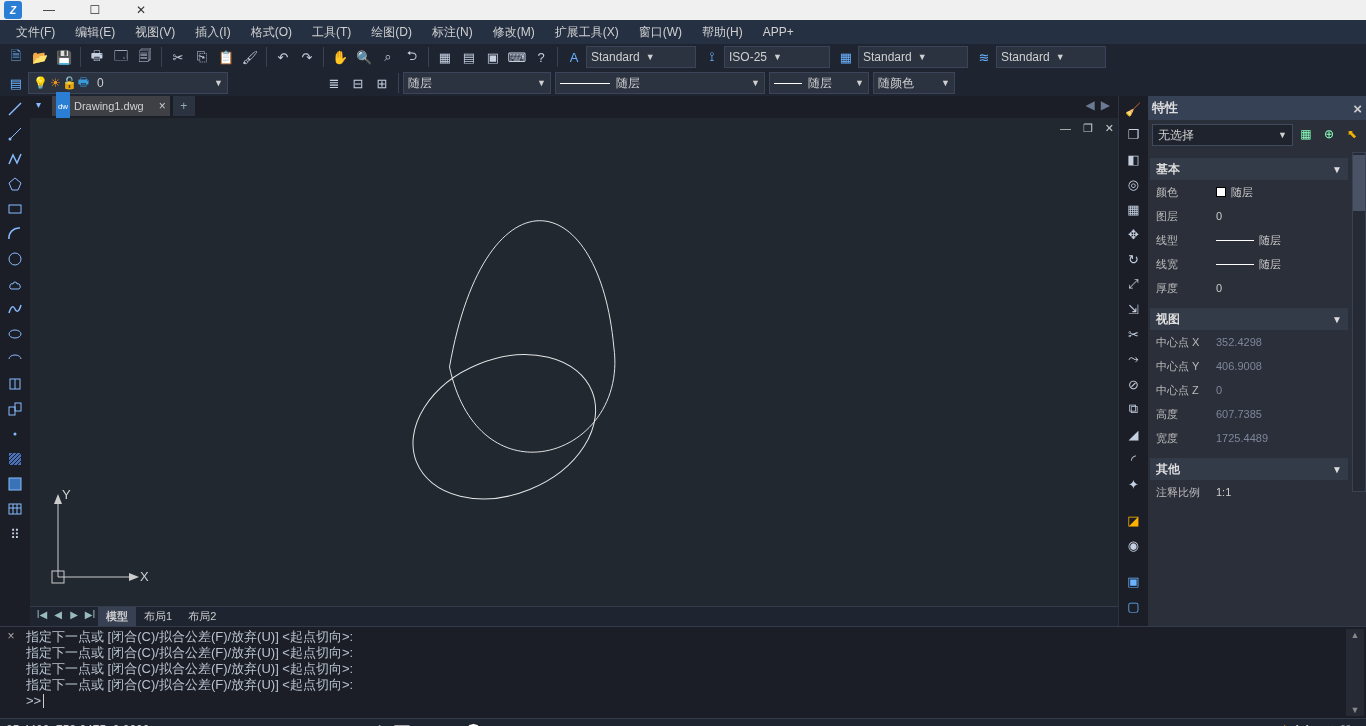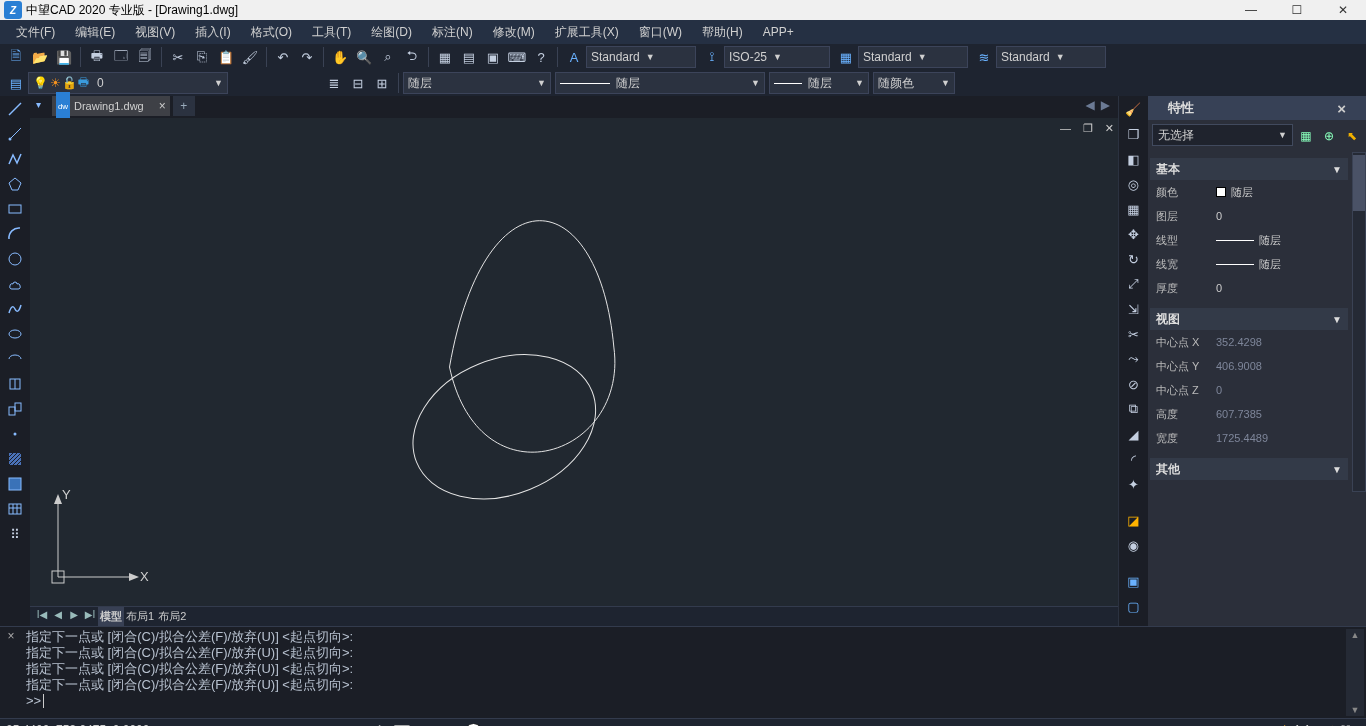--- a/index.html
+++ b/index.html
@@ -39,29 +39,29 @@
 .doc-tab-new { width:22px; height:20px; background:#2b3240; margin-left:3px; display:flex;align-items:center;justify-content:center;color:#9ab; }
 
 .drawing-area { flex: 1; background: #212830; position: relative; overflow:hidden; }
 .drawing-area .inner-controls { position:absolute; top:4px; right:4px; display:flex; gap:12px; color:#ccc; font-size:11px;}
 .ucs-indicator { position:absolute; left:16px; bottom:14px; }
 .ucs-indicator svg { overflow:visible; }
 .ucs-indicator text { fill:#d0d0d0; font-size:13px; }
 
 .layout-tabs { height: 20px; display: flex; align-items: center; background:#1e2430; padding-left:4px; border-top:1px solid #333b4d;}
 .layout-tabs .navbtn { width:16px; height:16px; color:#9bb; font-size:10px; text-align:center;}
-.layout-tabs .tab { padding:2px 2px; font-size:11px; color:#ccc; }
+.layout-tabs .tab { padding:2px 8px; font-size:11px; color:#ccc; }
 .layout-tabs .tab.active { background:#384054; font-weight:bold;}
 
 .right-tools { width: 30px; display:flex; flex-direction:column; align-items:center; padding-top:2px; gap:3px; background:#1b1e26; border-left:1px solid #2b3240;}
 
 .prop-panel { width: 218px; background: #2b2f3a; display:flex; flex-direction:column; }
-.prop-title { height: 24px; background: #374156; display:flex; align-items:center; padding:0 20px; font-size:13px; font-weight:bold; color:#ddd;}
+.prop-title { height: 24px; background: #374156; display:flex; align-items:center; padding:0 4px; font-size:13px; font-weight:bold; color:#ddd;}
 .prop-title .close { margin-left:auto; font-size:15px; color:#ccc; }
-.prop-filter { height: 30px; display:flex; align-items:flex-end; padding:4px; gap:3px;}
+.prop-filter { height: 30px; display:flex; align-items:flex-start; padding:4px; gap:3px;}
 .prop-filter .sel { flex:1; height:22px; background:#1f232d; border:1px solid #414a5e; display:flex;align-items:center;padding:0 5px;font-size:12px;}
 .prop-filter .sel .arrow{margin-left:auto;font-size:9px;}
 .prop-filter .ic { width:20px; height:20px; color:#8fb; display:flex;align-items:center;justify-content:center;}
 .prop-body { flex:1; overflow:auto; padding:0 2px; position:relative;}
 .prop-body .scrollbar { position:absolute; right:0; top:2px; width:14px; height:340px; background:#252a35; border:1px solid #3a4254;}
 .prop-body .scrollbar .thumb { width:12px; height:56px; background:#4a5266; margin-top:2px;}
 .prop-section-hdr { height:22px; background:#333a48; display:flex; align-items:center; padding:0 6px; margin-top:8px; font-size:12px; font-weight:bold; color:#ddd; margin-right:16px;justify-content:center;}
 .prop-section-hdr .arrow{margin-left:auto; font-size:10px;}
 .prop-row { display:flex; height:24px; align-items:center; margin-right:16px;}
 .prop-row .lbl { width:62px; padding-left:6px; font-size:11px; color:#bbb;}
@@ -81,21 +81,20 @@
 .statusbar .coords{min-width:240px;}
 .statusbar .sb-btn{ width:22px; height:18px; display:flex;align-items:center;justify-content:center; margin:0 1px;}
 .statusbar .sb-sep{flex:1;}
 .statusbar .sb-right{display:flex;align-items:center;gap:4px;}
 </style>
 </head>
 <body>
 
 <div class="titlebar">
   <div class="icon">Z</div>
-  <div class="title">中望CAD 2020 专业版 - [Drawing1.dwg]</div>
   <div class="winbtns">
     <div class="winbtn">—</div>
     <div class="winbtn">☐</div>
     <div class="winbtn">✕</div>
   </div>
 </div>
 
 <div class="menubar">
   <div class="menu">文件(F)</div>
   <div class="menu">编辑(E)</div>
@@ -450,20 +449,24 @@
         </div>
       <div class="prop-row">
           <div class="lbl">宽度</div>
           <div class="val disabled">1725.4489</div>
         </div>
 
       <div class="prop-section-hdr">
           <span>其他</span>
           <span class="arrow">▼</span>
         </div>
+      <div class="prop-row">
+          <div class="lbl">注释比例</div>
+          <div class="val">1:1</div>
+        </div>
     </div>
   </div>
 </div>
 
 <div class="command-area">
   <div class="xbtn">×</div>
   <div class="cmd-body">
     <div>指定下一点或 [闭合(C)/拟合公差(F)/放弃(U)] &lt;起点切向&gt;:</div>
     <div>指定下一点或 [闭合(C)/拟合公差(F)/放弃(U)] &lt;起点切向&gt;:</div>
     <div>指定下一点或 [闭合(C)/拟合公差(F)/放弃(U)] &lt;起点切向&gt;:</div>

